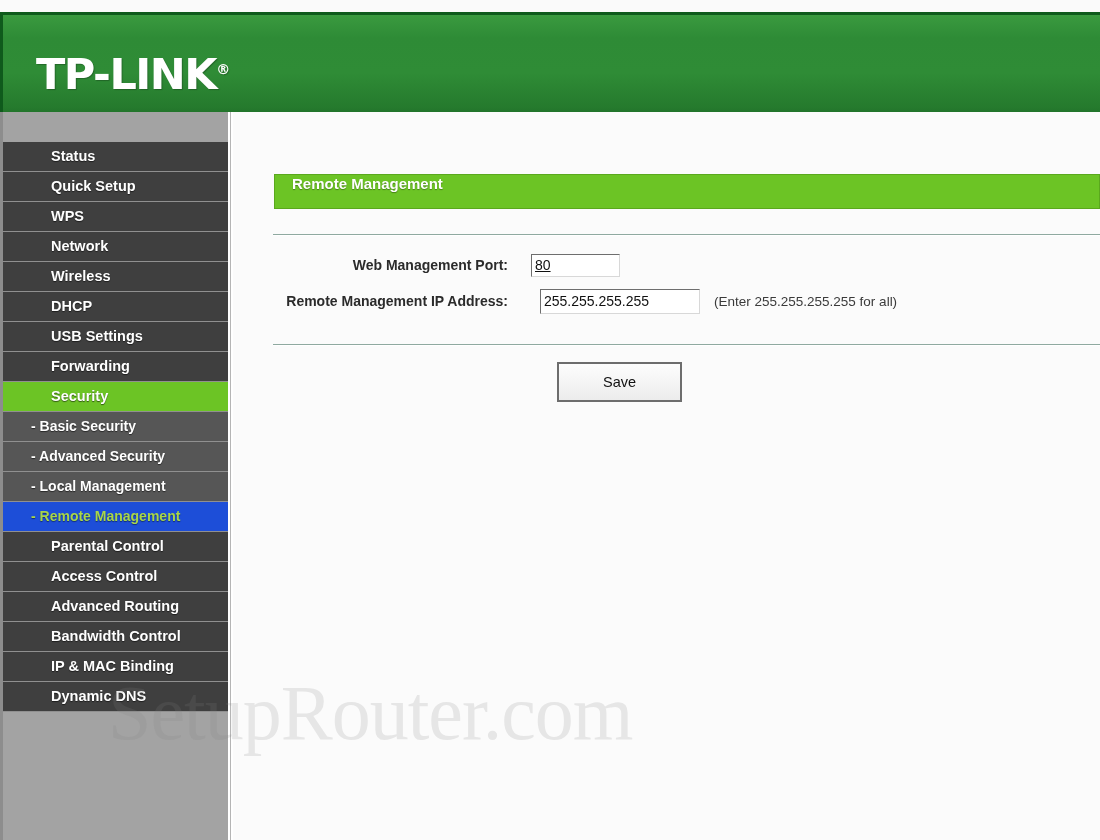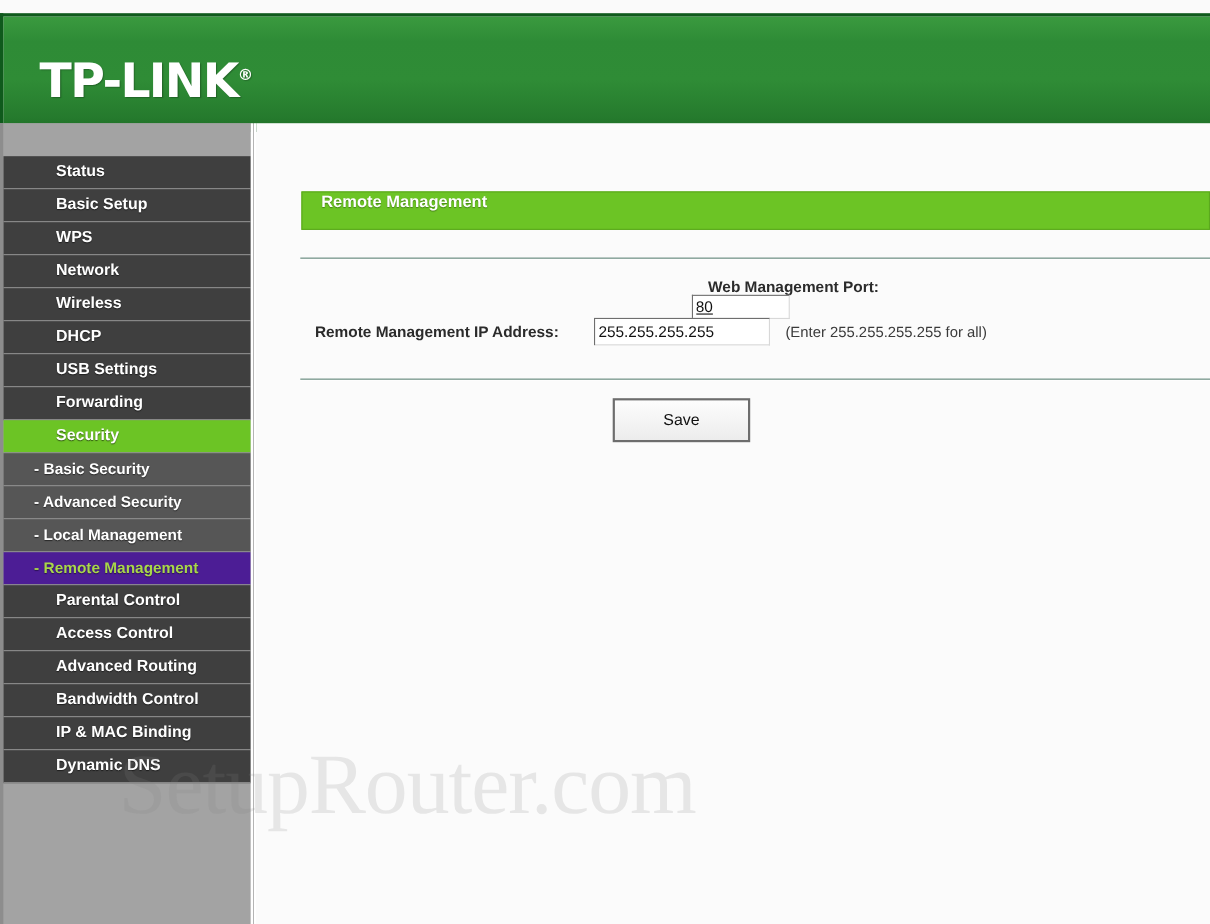--- a/index.html
+++ b/index.html
@@ -96,21 +96,21 @@
   .menu-item.sub {
     background: #565656;
     padding-left: 28px;
     font-size: 14px;
   }
   .menu-item.active-parent {
     background: #6cc425;
     color: #ffffff;
   }
   .menu-item.active-sub {
-    background: #4c1d95;
+    background: #1d4ed8;
     color: #a8d64a;
     text-shadow: 0 1px 1px rgba(0,0,0,0.45);
   }
 
   
   .divider {
     position: absolute;
     left: 228px;
     top: 112px;
     width: 5px;
@@ -159,21 +159,21 @@
   .hr-top { top: 122px; }
   .hr-bottom { top: 232px; }
 
   .form-row {
     position: absolute;
     left: 0;
     width: 867px;
     display: flex;
     align-items: center;
   }
-  .row-port { top: 140px; height: 26px; flex-direction: column; }
+  .row-port { top: 140px; height: 26px; }
   .row-ip   { top: 175px; height: 28px; }
 
   .field-label {
     width: 285px;
     text-align: right;
     padding-right: 10px;
     font-size: 14px;
     font-weight: bold;
     color: #2b2b2b;
     white-space: nowrap;
@@ -244,21 +244,21 @@
   <div class="header">
     <div class="logo">
       <span>TP-LINK</span><span class="reg">®</span>
     </div>
   </div>
 
   <div class="sidebar">
     <div class="sidebar-top-gap"></div>
     <ul class="menu" id="menu-list">
         <li class="menu-item">Status</li>
-        <li class="menu-item">Basic Setup</li>
+        <li class="menu-item">Quick Setup</li>
         <li class="menu-item">WPS</li>
         <li class="menu-item">Network</li>
         <li class="menu-item">Wireless</li>
         <li class="menu-item">DHCP</li>
         <li class="menu-item">USB Settings</li>
         <li class="menu-item">Forwarding</li>
         <li class="menu-item active-parent">Security</li>
         <li class="menu-item sub">- Basic Security</li>
         <li class="menu-item sub">- Advanced Security</li>
         <li class="menu-item sub">- Local Management</li>

